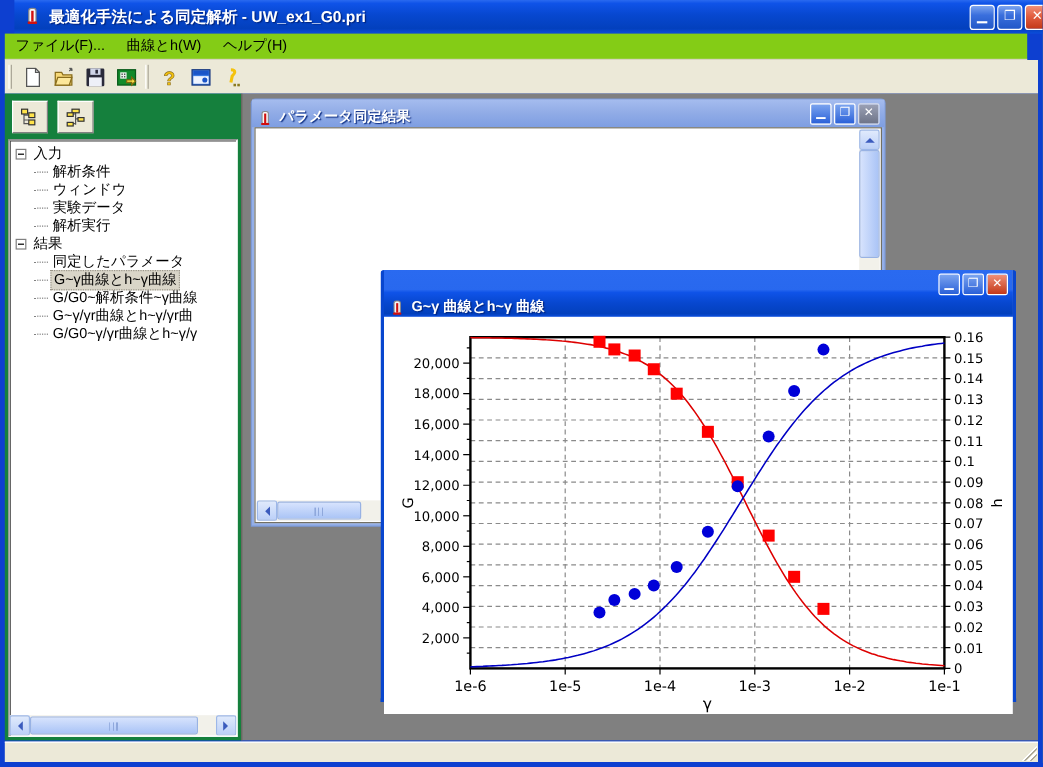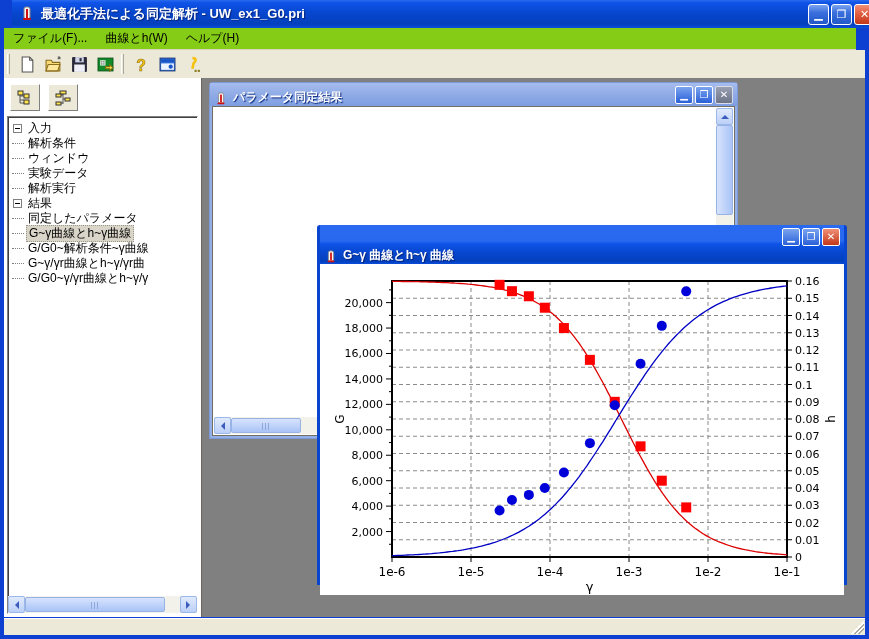--- a/index.html
+++ b/index.html
@@ -25,31 +25,31 @@
     display:flex; align-items:center; font-size:12px; color:#000; border-bottom:1px solid #d8d4c0; }
   .menubar .mitem { padding:2px 9px; white-space:nowrap; }
   .toolbar { position:absolute; left:4px; top:50px; width:861px; height:28px; background:#ece9d8;
     display:flex; align-items:center; }
   .grip { width:3px; height:20px; margin:0 4px 0 3px; border-left:1px solid #fff; border-right:1px solid #aca899; }
   .tbtn { width:26px; height:24px; display:flex; align-items:center; justify-content:center; }
   .tbtn svg { width:17px; height:17px; }
 
   
   .mainarea { position:absolute; left:4px; top:78px; width:861px; height:539px; display:flex; }
-  .leftpanel { width:197px; height:539px; background:#ffffff; position:relative; }
+  .leftpanel { width:197px; height:539px; background:#15803d; position:relative; }
   .panelbtns { position:absolute; left:6px; top:6px; display:flex; gap:8px; }
   .pbtn { width:30px; height:27px; background:#ece9d8; border:1px solid #fff;
     border-right-color:#808080; border-bottom-color:#808080; display:flex; align-items:center; justify-content:center; }
   .treebox { position:absolute; left:3px; top:38px; width:191px; height:498px; background:#fff;
     border:1px solid #808080; border-right-color:#fff; border-bottom-color:#fff;
     box-shadow:inset 1px 1px 0 #404040; overflow:hidden; font-size:12px; }
   .tree { position:absolute; left:0; top:4px; width:100%; }
   .node { height:15px; line-height:15px; white-space:nowrap; display:flex; align-items:center; color:#000; }
   .node.lvl0 { padding-left:5px; }
-  .node.lvl1 { padding-left:4px; }
+  .node.lvl1 { padding-left:20px; }
   .node.lvl1 .dash { width:12px; border-top:1px dotted #808080; margin-right:2px; flex:0 0 auto; }
   .minusbox { width:9px; height:9px; border:1px solid #808080; background:#fff; position:relative; margin-right:4px; flex:0 0 auto; }
   .minusbox::after { content:""; position:absolute; left:1px; top:3px; width:5px; height:1px; background:#000; }
   .node .lbl { padding:0 2px; }
   .node.selected .lbl { background:#d9d5c8; border:1px dotted #9a968a; }
 
   
   .sb-h { position:absolute; height:17px; background:#f2f1ea; display:flex; }
   .sb-v { position:absolute; width:17px; background:#f2f1ea; }
   .sb-arrow { width:17px; height:17px; flex:0 0 auto; border:1px solid #9cb7e9; border-radius:2px;

